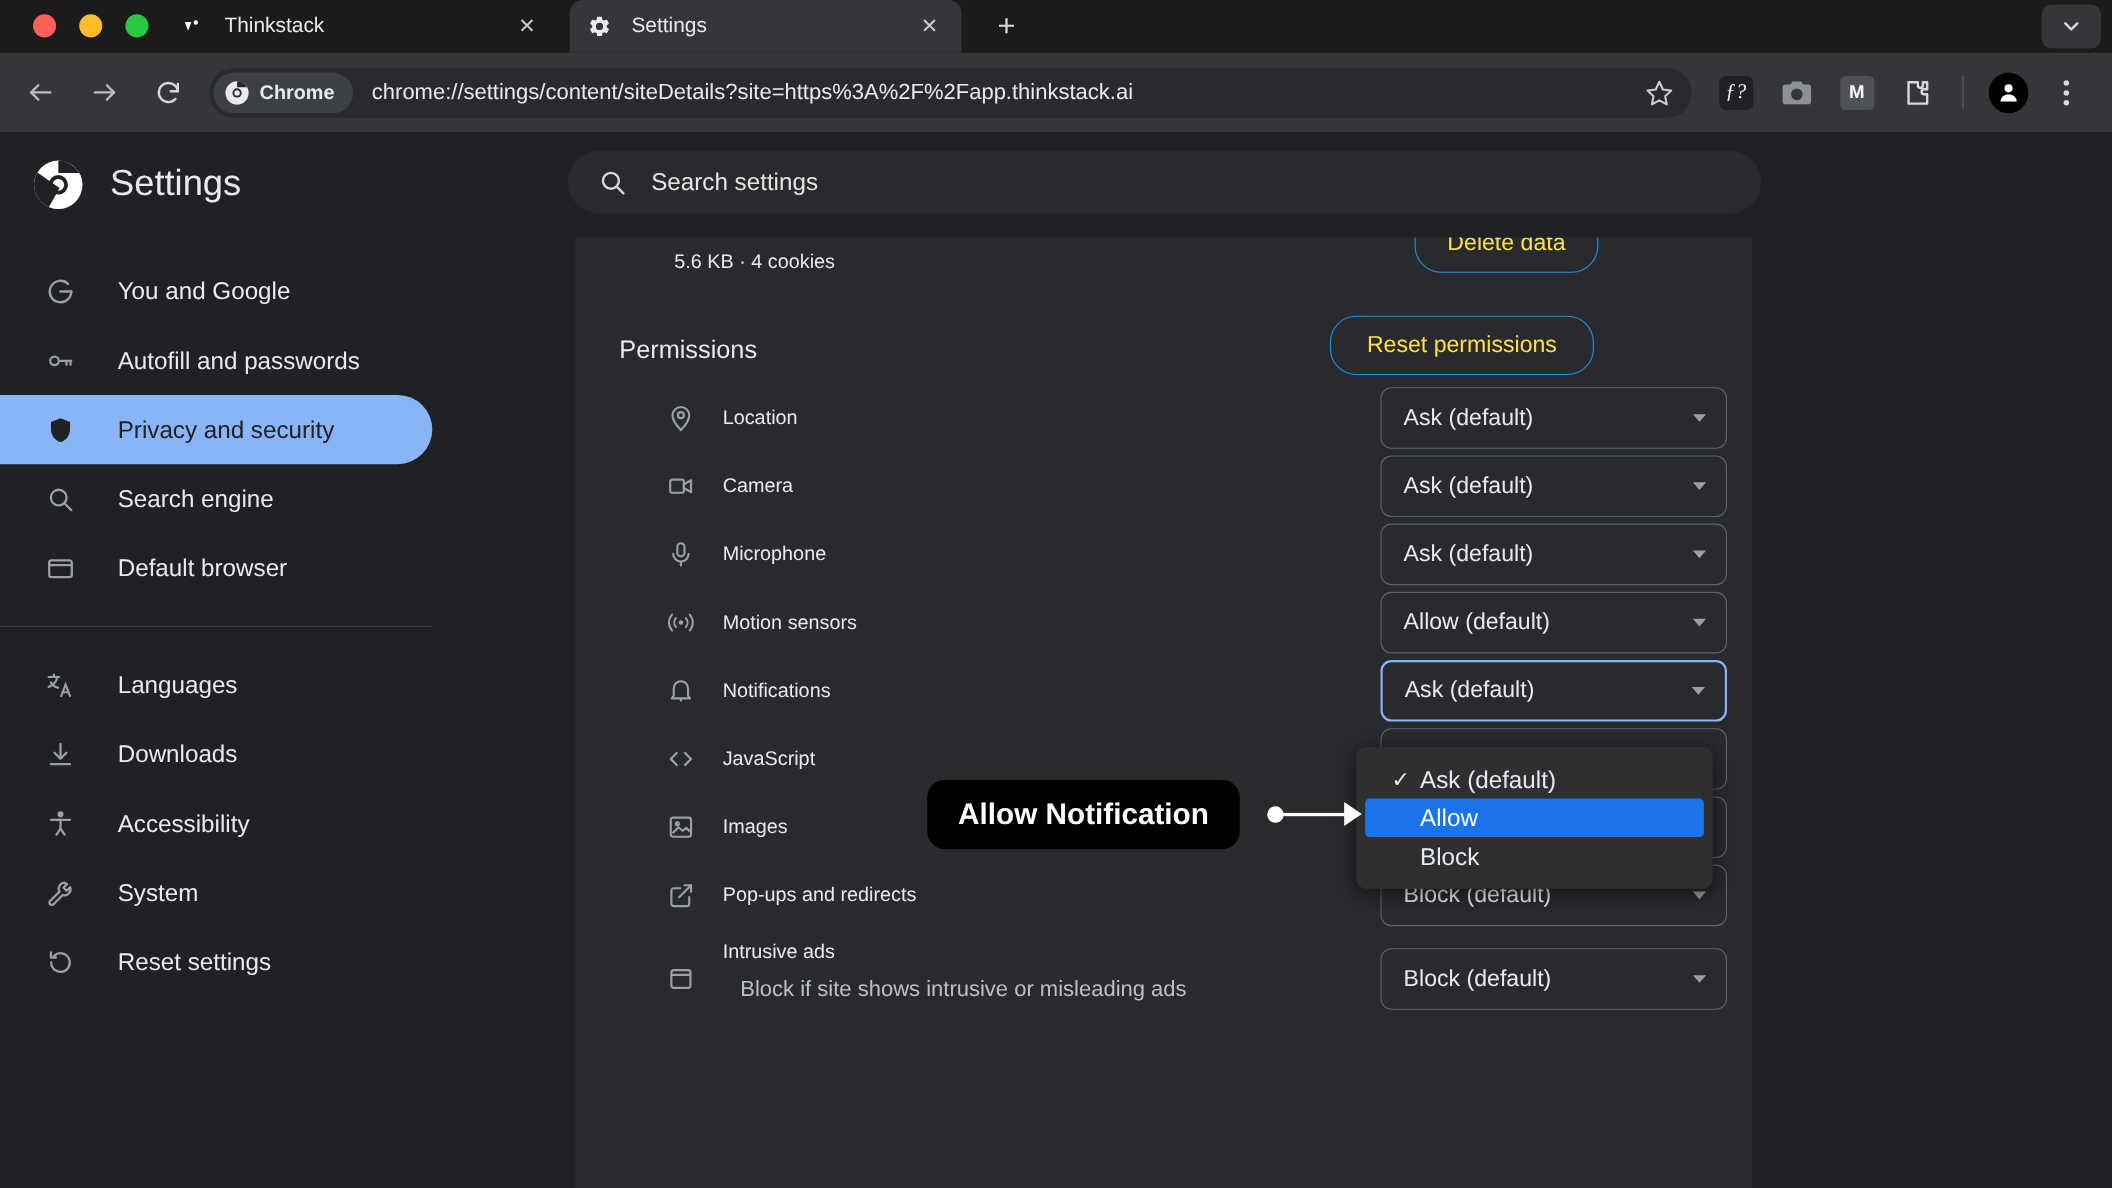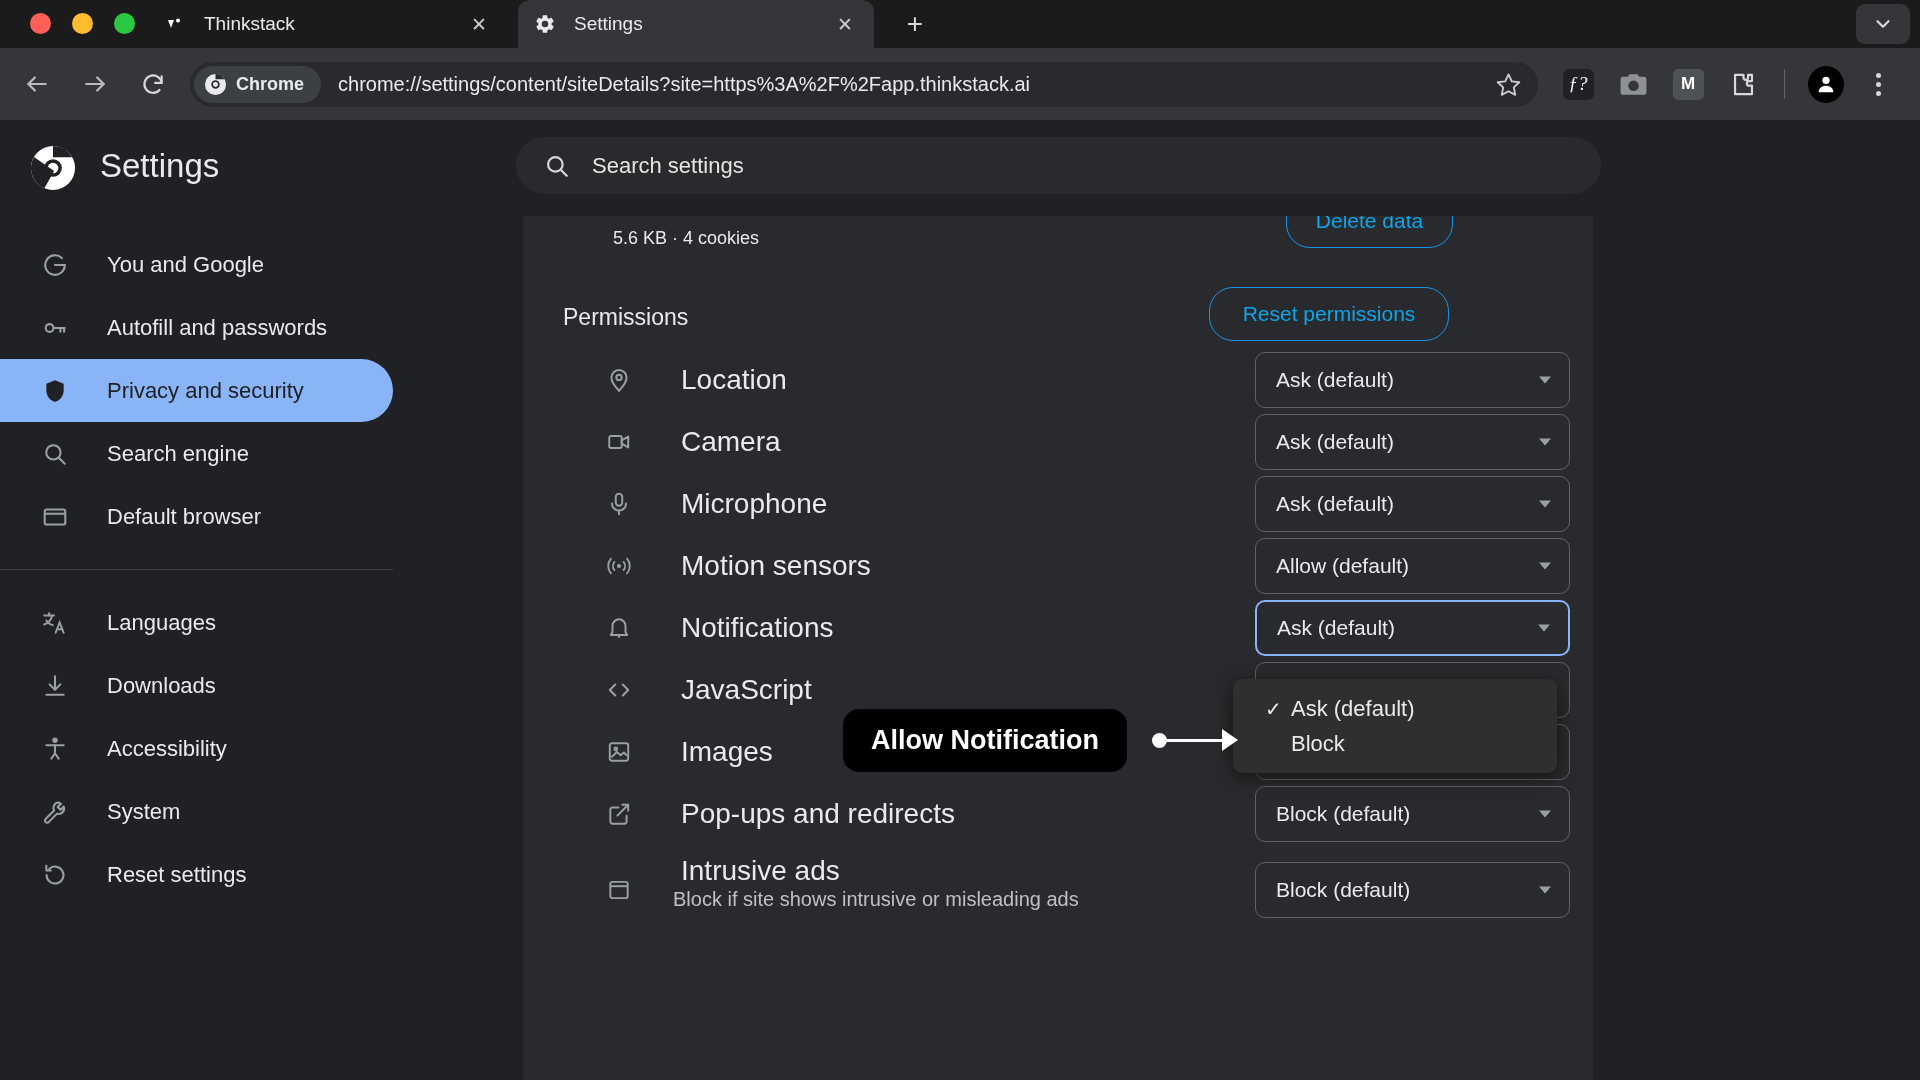--- a/index.html
+++ b/index.html
@@ -155,40 +155,40 @@
     background: #292a2d; overflow: hidden;
   }
   .storage-row {
     position: absolute; top: 0px; left: 0; width: 1070px; height: 70px;
   }
   .storage-text {
     position: absolute; left: 90px; top: 12px; color: #e8eaed; font-size: 18px;
   }
   .btn-outline {
     position: absolute; border: 1px solid #1a93e6; border-radius: 24px;
-    color: #0ea5e9; font-size: 21px; background: transparent;
+    color: #fde047; font-size: 21px; background: transparent;
     display: flex; align-items: center; justify-content: center;
     font-family: "Liberation Sans", sans-serif;
   }
   .btn-delete { left: 763px; top: -22px; width: 167px; height: 54px; }
   .section-title {
     position: absolute; left: 40px; top: 88px; color: #e8eaed; font-size: 23px;
   }
   .btn-reset { left: 686px; top: 71px; width: 240px; height: 54px; }
 
   .perm-list { position: absolute; top: 133px; left: 0; width: 1070px; }
   .perm-row { position: relative; height: 62px; }
   .perm-ic {
     position: absolute; left: 82px; top: 50%; transform: translateY(-50%);
     width: 28px; height: 28px; display: flex; align-items: center;
     justify-content: center; color: #9aa0a6;
   }
   .perm-lb {
-    position: absolute; left: 158px; top: 50%; transform: translateY(-50%);
-    color: #e8eaed; font-size: 28px;
+    position: absolute; left: 134px; top: 50%; transform: translateY(-50%);
+    color: #e8eaed; font-size: 18px;
   }
   .perm-lb.two { transform: none; top: 10px; }
   .perm-sub {
     position: absolute; left: 150px; top: 43px; color: #bdc1c6; font-size: 20px;
   }
   .perm-select {
     position: absolute; right: 23px; top: 50%; transform: translateY(-50%);
     width: 315px; height: 56px; border: 1px solid #5f6368; border-radius: 10px;
     background: transparent; color: #e8eaed; font-size: 21px;
     display: flex; align-items: center; padding: 0 16px 0 20px;
@@ -637,20 +637,24 @@
       </div>
 
     </div>
   </div>
 
   <div class="dropdown">
     <div class="dd-item">
       <span class="chk">✓</span>
       <span>Ask (default)</span>
     </div>
+    <div class="dd-item selected">
+      <span class="chk"></span>
+      <span>Allow</span>
+    </div>
     <div class="dd-item">
       <span class="chk"></span>
       <span>Block</span>
     </div>
   </div>
 
   <div class="callout">
     <span class="ct">Allow Notification</span>
   </div>
   <div class="callout-dot"></div>

